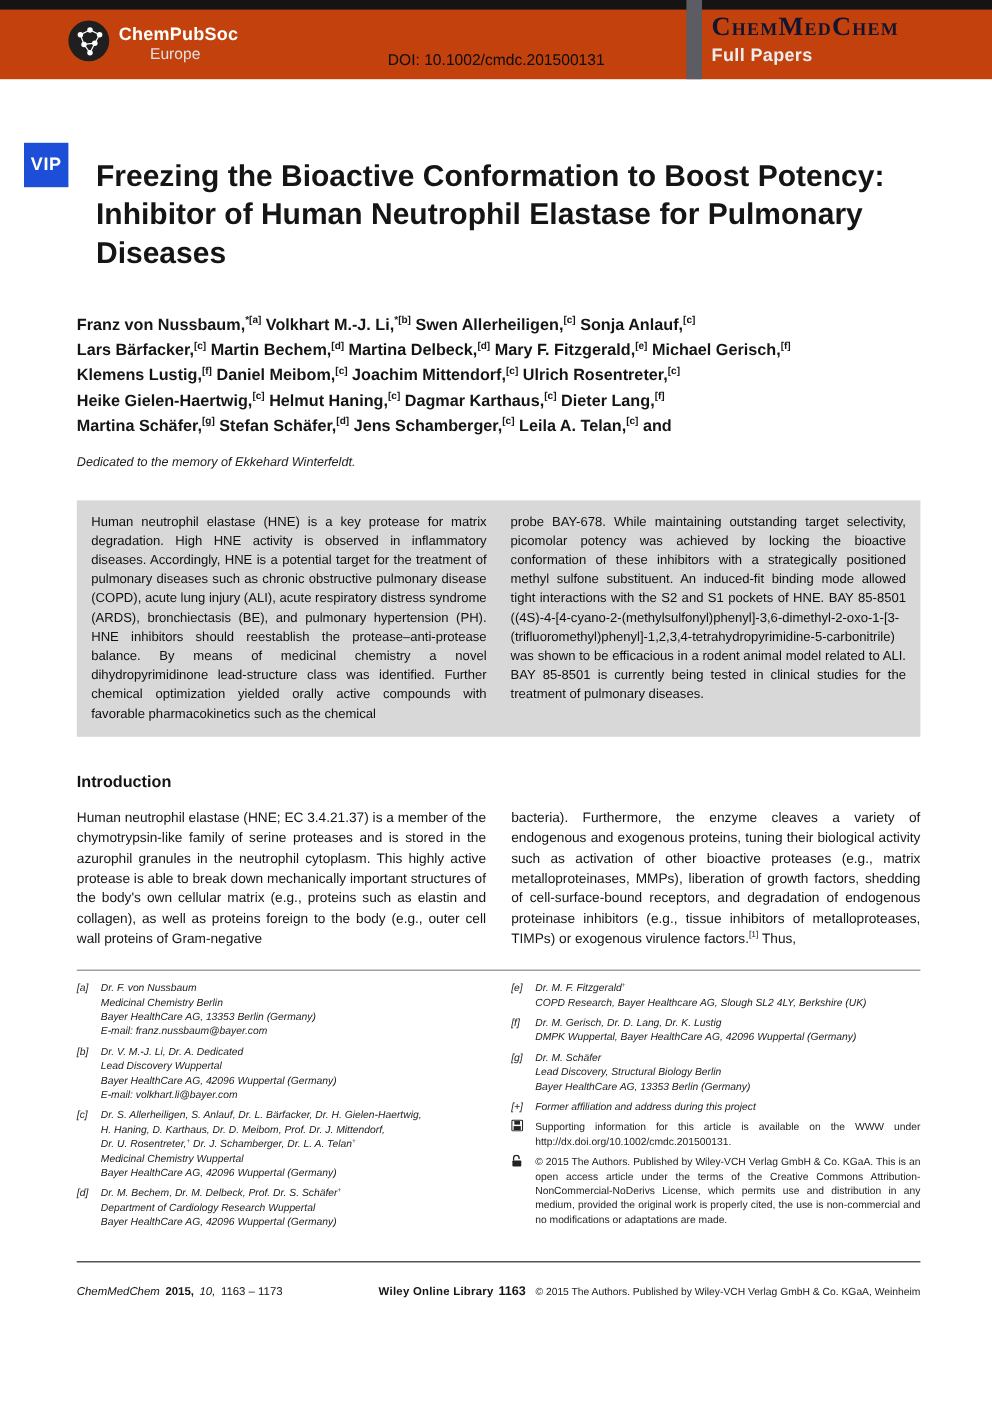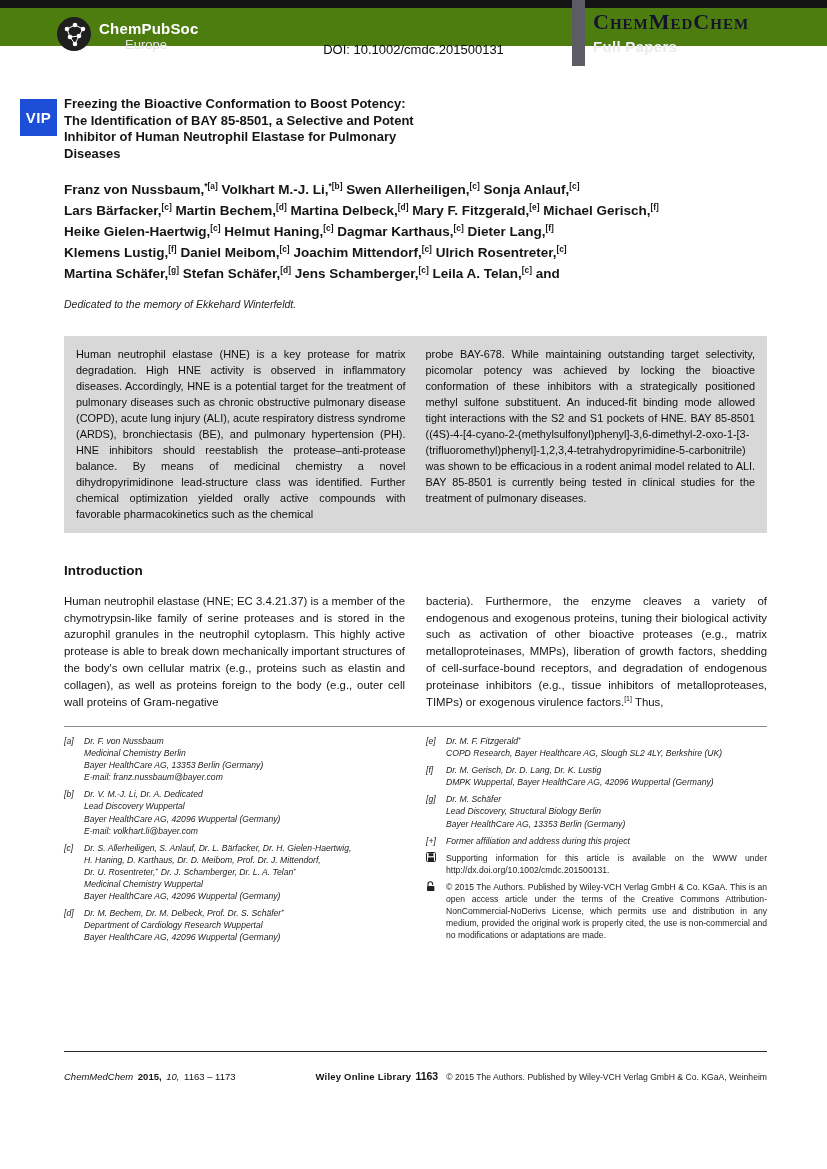--- a/index.html
+++ b/index.html
@@ -1,38 +1,38 @@
 <!DOCTYPE html>
 <html><head>
 <meta charset="utf-8">
 <style>
   html,body{margin:0;padding:0;background:#ffffff;}
   .page{
     position:relative;width:827px;height:1169px;background:#ffffff;overflow:hidden;
     font-family:"Liberation Sans", sans-serif;color:#1a1a1a;
   }
   
-  .masthead{position:relative;width:827px;height:46px;background:#4d7c0f;}
+  .masthead{position:relative;width:827px;height:66px;background:#c2410c;}
   .topstrip{position:absolute;top:0;left:0;width:827px;height:8px;background:#141414;}
   .society{position:absolute;left:56px;top:16px;display:flex;align-items:center;gap:7px;}
   .soc-text{display:flex;flex-direction:column;line-height:1.05;}
   .soc-name{color:#ffffff;font-weight:bold;font-size:15px;letter-spacing:.2px;}
   .soc-region{color:#e2e2e2;font-size:13px;margin-left:26px;margin-top:1px;}
   .doi{position:absolute;left:50%;top:42px;transform:translateX(-50%);
        font-weight:normal;font-size:13px;color:#0d0d0d;white-space:nowrap;}
   .jdivider{position:absolute;left:572px;top:0;width:13px;height:66px;background:#5c5c64;}
   .jblock{position:absolute;left:593px;top:11px;line-height:1;}
   .jname{font-family:"Liberation Serif", serif;font-variant:small-caps;font-weight:bold;
          font-size:22px;letter-spacing:1px;color:#14142e;}
   .jsection{font-size:15px;font-weight:600;color:#ececec;margin-top:6px;letter-spacing:.3px;}
   
   .title-row{display:flex;align-items:flex-start;gap:7px;margin:50px 60px 0 20px;}
   .vip{flex:none;width:37px;height:37px;background:#1d4ed8;color:#ffffff;margin-top:3px;
        display:flex;align-items:center;justify-content:center;font-weight:bold;font-size:15px;letter-spacing:.5px;}
-  .title{margin:0;font-size:13px;line-height:1.27;font-weight:bold;color:#151515;}
+  .title{margin:16px;font-size:25px;line-height:1.27;font-weight:bold;color:#151515;}
   .authors{margin:18px 60px 0 64px;font-size:13.5px;line-height:1.55;font-weight:bold;color:#151515;}
   sup{font-size:.62em;line-height:0;vertical-align:super;}
   .dedication{margin:13px 60px 0 64px;font-style:italic;font-size:10.5px;color:#222222;}
   
   .abstract{margin:26px 60px 0 64px;background:#d8d8d8;padding:10px 12px 11px 12px;
             display:grid;grid-template-columns:1fr 1fr;column-gap:20px;
             font-size:10.9px;line-height:1.47;text-align:justify;color:#0f0f0f;}
   .abstract p{margin:0;}
   
   .intro-head{margin:30px 60px 0 64px;font-size:13.5px;font-weight:bold;color:#141414;}
@@ -93,32 +93,31 @@
     </div>
   </header>
 
   <main>
 
     <div class="title-row">
       <div class="vip">VIP</div>
       <h1 class="title">
 
       <span style="display:block">Freezing the Bioactive Conformation to Boost Potency:</span>
-          <span style="display:block">The Identification of BAY 85-8501, a Selective and Potent</span>
           <span style="display:block">Inhibitor of Human Neutrophil Elastase for Pulmonary</span>
           <span style="display:block">Diseases</span>
         </h1>
     </div>
 
     <div class="authors">
 
     <div class="author-line">Franz von Nussbaum,<sup>*[a]</sup> Volkhart M.-J. Li,<sup>*[b]</sup> Swen Allerheiligen,<sup>[c]</sup> Sonja Anlauf,<sup>[c]</sup></div>
         <div class="author-line">Lars Bärfacker,<sup>[c]</sup> Martin Bechem,<sup>[d]</sup> Martina Delbeck,<sup>[d]</sup> Mary F. Fitzgerald,<sup>[e]</sup> Michael Gerisch,<sup>[f]</sup></div>
+        <div class="author-line">Klemens Lustig,<sup>[f]</sup> Daniel Meibom,<sup>[c]</sup> Joachim Mittendorf,<sup>[c]</sup> Ulrich Rosentreter,<sup>[c]</sup></div>
         <div class="author-line">Heike Gielen-Haertwig,<sup>[c]</sup> Helmut Haning,<sup>[c]</sup> Dagmar Karthaus,<sup>[c]</sup> Dieter Lang,<sup>[f]</sup></div>
-        <div class="author-line">Klemens Lustig,<sup>[f]</sup> Daniel Meibom,<sup>[c]</sup> Joachim Mittendorf,<sup>[c]</sup> Ulrich Rosentreter,<sup>[c]</sup></div>
         <div class="author-line">Martina Schäfer,<sup>[g]</sup> Stefan Schäfer,<sup>[d]</sup> Jens Schamberger,<sup>[c]</sup> Leila A. Telan,<sup>[c]</sup> and</div>
       </div>
 
     <p class="dedication">Dedicated to the memory of Ekkehard Winterfeldt.</p>
 
     <section class="abstract">
       <p>Human neutrophil elastase (HNE) is a key protease for matrix degradation. High HNE activity is observed in inflammatory diseases. Accordingly, HNE is a potential target for the treatment of pulmonary diseases such as chronic obstructive pulmonary disease (COPD), acute lung injury (ALI), acute respiratory distress syndrome (ARDS), bronchiectasis (BE), and pulmonary hypertension (PH). HNE inhibitors should reestablish the protease–anti-protease balance. By means of medicinal chemistry a novel dihydropyrimidinone lead-structure class was identified. Further chemical optimization yielded orally active compounds with favorable pharmacokinetics such as the chemical</p>
       <p>probe BAY-678. While maintaining outstanding target selectivity, picomolar potency was achieved by locking the bioactive conformation of these inhibitors with a strategically positioned methyl sulfone substituent. An induced-fit binding mode allowed tight interactions with the S2 and S1 pockets of HNE. BAY 85-8501 ((4S)-4-[4-cyano-2-(methylsulfonyl)phenyl]-3,6-dimethyl-2-oxo-1-[3-(trifluoromethyl)phenyl]-1,2,3,4-tetrahydropyrimidine-5-carbonitrile) was shown to be efficacious in a rodent animal model related to ALI. BAY 85-8501 is currently being tested in clinical studies for the treatment of pulmonary diseases.</p>
     </section>
 

